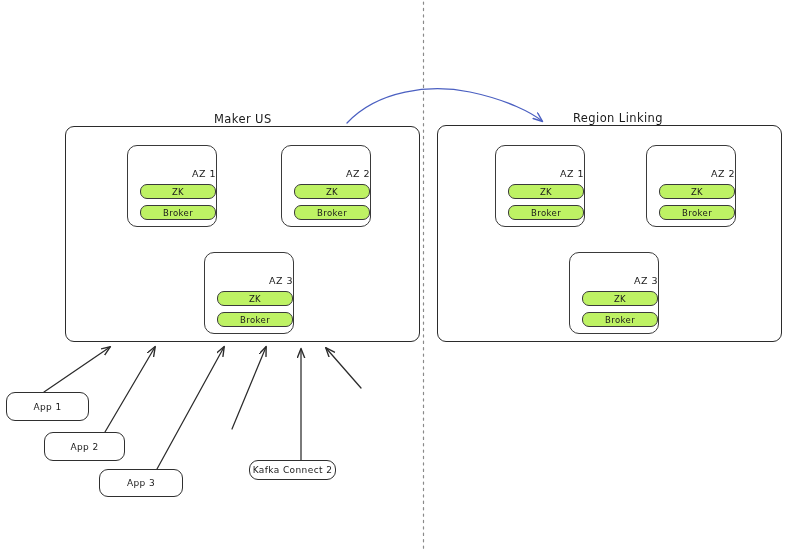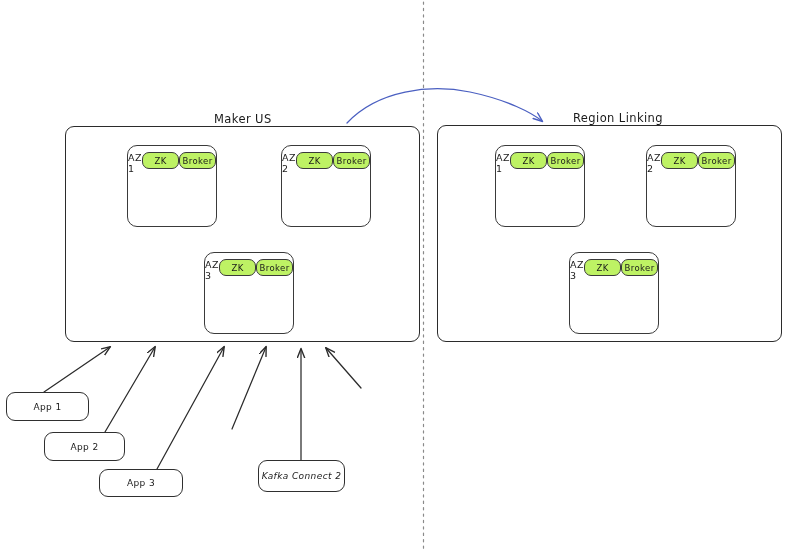--- a/index.html
+++ b/index.html
@@ -40,22 +40,23 @@
     white-space: nowrap;
   }
 
   .az {
     position: absolute;
     box-sizing: border-box;
     border: 1.3px solid #3a3a3a;
     border-radius: 10px;
     background: #ffffff;
     display: flex;
-    align-items: flex-start;
-    padding-top: 6px;
+    flex-direction: column;
+    align-items: flex-end;
+    padding-top: 22px;
   }
   .az-title {
     font-size: 9.5px;
     color: #1a1a1a;
     letter-spacing: .5px;
     margin-bottom: 5px;
   }
   .node {
     box-sizing: border-box;
     width: 76px;
@@ -175,18 +176,18 @@
 
   <div class="client" style="left:44px; top:432px; width:81px; height:29px;">
     <span>App 2</span>
   </div>
 
   <div class="client" style="left:99px; top:469px; width:84px; height:28px;">
     <span>App 3</span>
   </div>
 
 
-  <div class="client" style="left:258px; top:460px; width:87px; height:32px;font-style:italic;">
+  <div class="client" style="left:249px; top:460px; width:87px; height:20px;">
     <span>Kafka Connect 2</span>
   </div>
 
 
 </div>
 
 </body></html>

